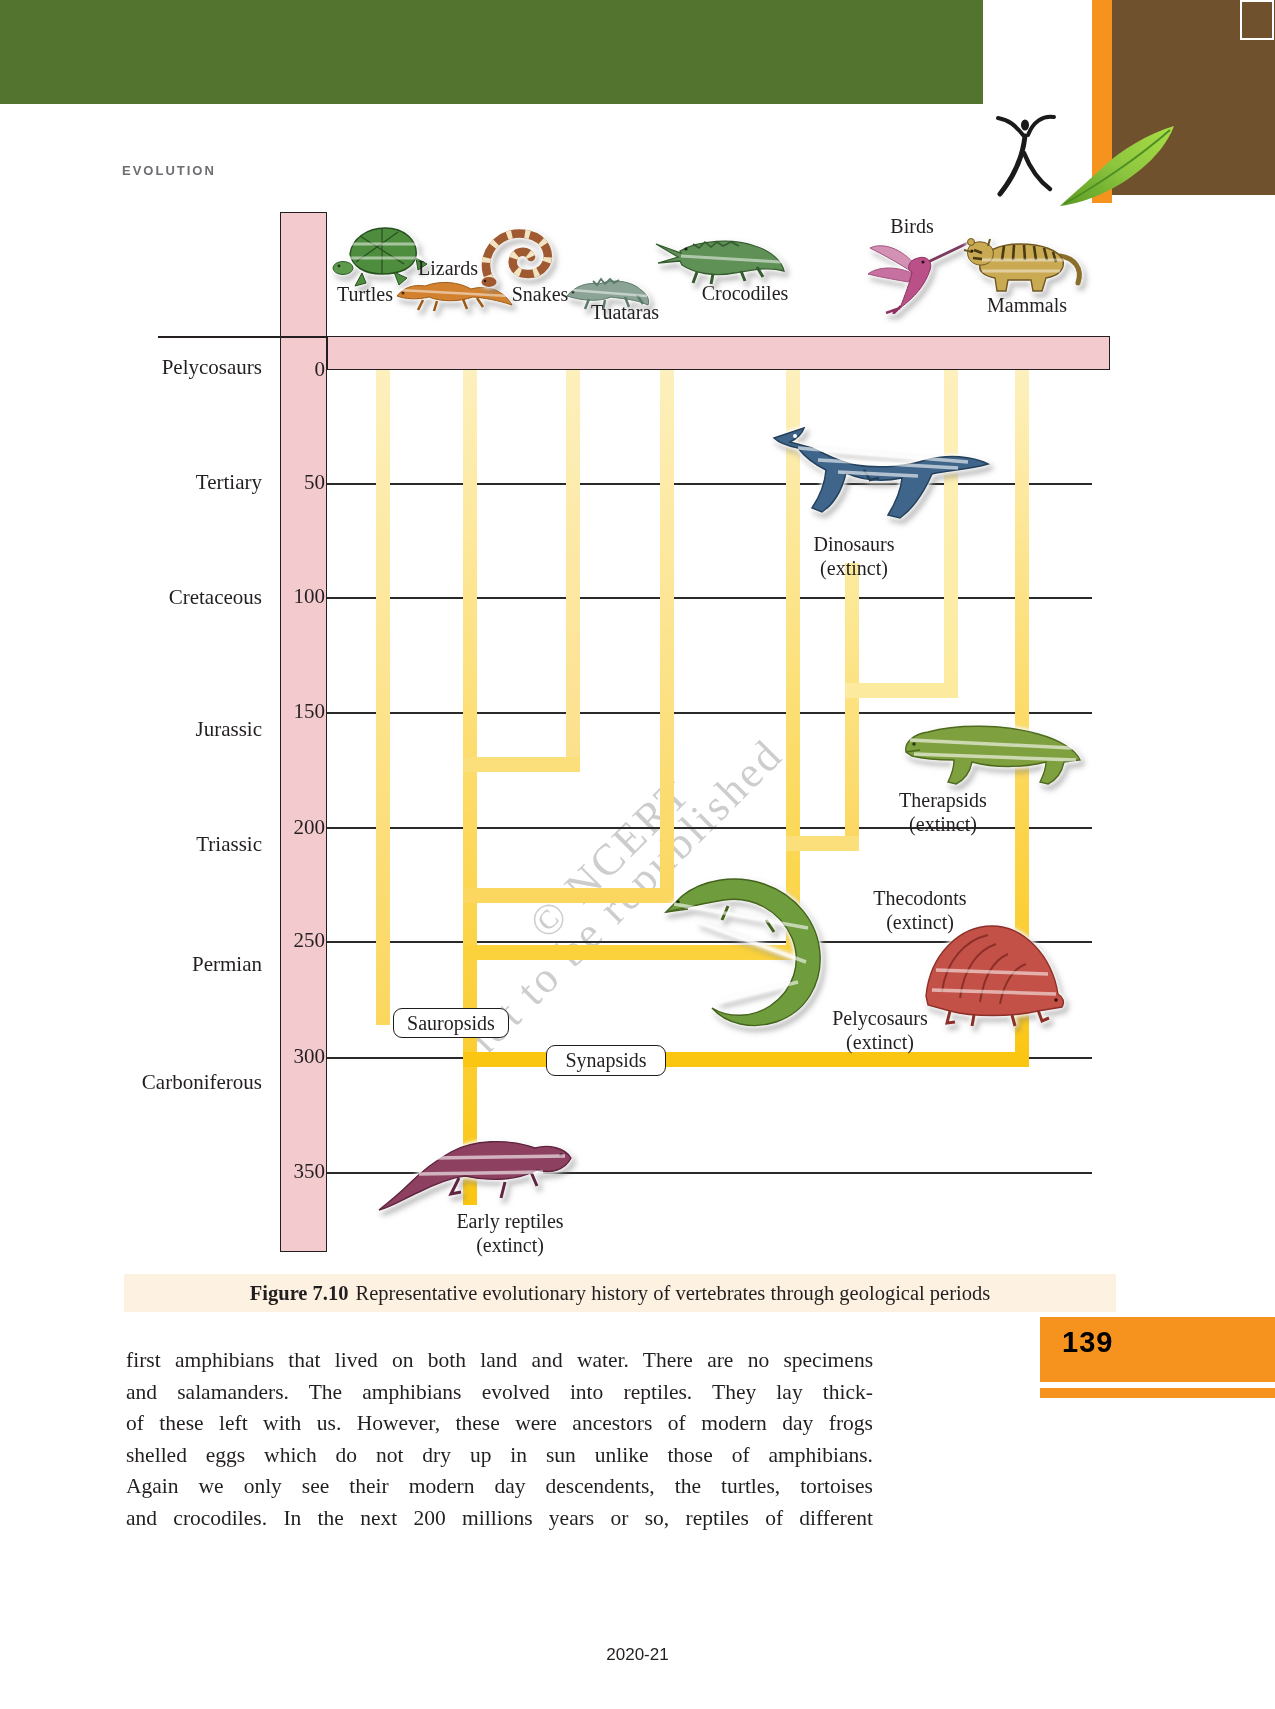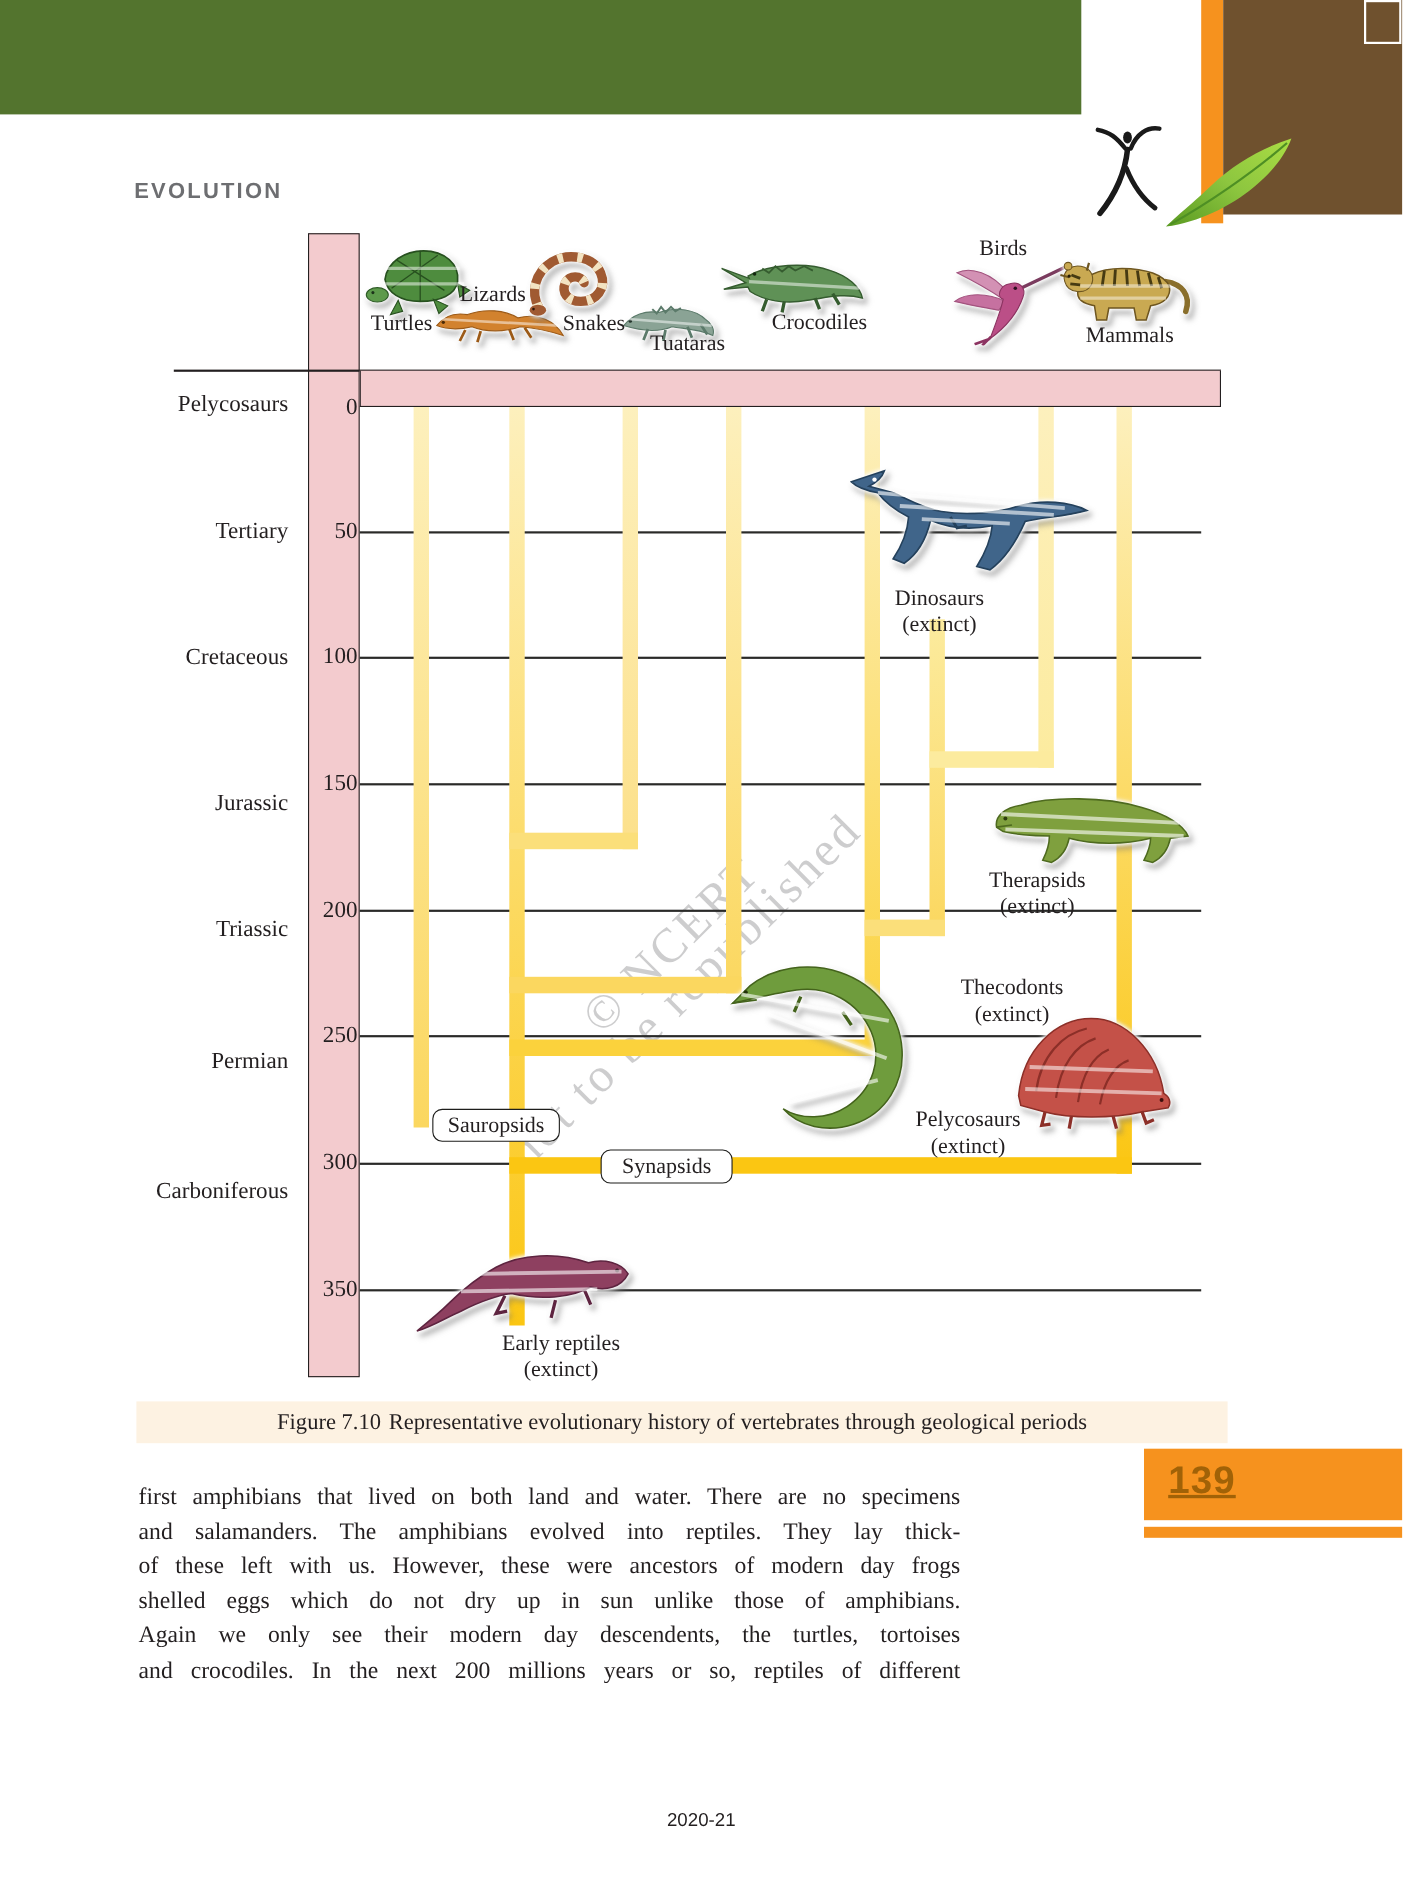--- a/index.html
+++ b/index.html
@@ -4,21 +4,21 @@
 <style>
   html,body{margin:0;padding:0;background:#ffffff;}
   .page{position:relative;width:1275px;height:1709px;background:#fff;overflow:hidden;
         font-family:"Liberation Serif",serif;color:#231f20;}
   .abs{position:absolute;}
   
   .green-band{left:0;top:0;width:983px;height:104px;background:#53742e;}
   .orange-stripe{left:1092px;top:0;width:20px;height:203px;background:#f6921e;}
   .brown-panel{left:1112px;top:0;width:163px;height:195px;background:#6f512e;}
   .corner-box{left:1240px;top:0;width:30px;height:36px;border:2px solid #fff;background:transparent;}
-  .section-label{left:122px;top:163px;font-family:"Liberation Sans",sans-serif;font-size:20px;
+  .section-label{left:122px;top:163px;font-family:"Liberation Sans",sans-serif;font-size:13px;
                  font-weight:bold;letter-spacing:2px;color:#6d6e71;}
   
   .pink-col{left:280px;top:212px;width:47px;height:1040px;background:#f3cbce;border:1.4px solid #231f20;box-sizing:border-box;}
   .top-rule{left:158px;top:336px;width:952px;height:2px;background:#231f20;}
   .pink-band{left:327px;top:337px;width:783px;height:33px;background:#f3cbce;
              border:1.6px solid #231f20;border-top:none;box-sizing:border-box;}
   .gridline{height:2px;background:#2a2a28;left:327px;width:765px;}
   .tick{width:70px;text-align:right;font-size:21px;}
   .period{width:200px;text-align:right;font-size:21px;}
   .seg{position:absolute;}
@@ -31,21 +31,21 @@
   .animal{position:absolute;z-index:5;
       filter:drop-shadow(0 0 2px #fff) drop-shadow(0 0 2px #fff) drop-shadow(3px 4px 2px rgba(110,110,110,.45));}
   .lbl{z-index:7;}
   
   .caption-band{left:124px;top:1274px;width:992px;height:38px;background:#fdf2e2;
                 display:flex;align-items:center;justify-content:center;font-size:20.5px;}
   .body-text{left:126px;top:1345px;width:747px;font-size:21.5px;line-height:31.5px;}
   .body-text div{text-align:justify;text-align-last:justify;height:31.5px;}
   .pagenum-box{left:1040px;top:1317px;width:235px;height:65px;background:#f6921e;}
   .pagenum{left:1062px;top:1326px;font-family:"Liberation Sans",sans-serif;font-weight:bold;
-           font-size:35px;color:#a16207;letter-spacing:1px;text-decoration:underline;}
+           font-size:29px;color:#000000;letter-spacing:1px;}
   .pagenum-strip{left:1040px;top:1388px;width:235px;height:10px;background:#f6921e;}
   .footer{left:0;top:1645px;width:1275px;text-align:center;font-family:"Liberation Sans",sans-serif;font-size:17px;}
 </style>
 </head>
 <body>
 
 <div class="page">
 
   <div class="abs green-band"></div>
   <div class="abs orange-stripe"></div>
@@ -205,21 +205,21 @@
     <path d="M196,34 C190,24 174,20 160,24 C132,14 98,16 76,28 C58,38 46,48 34,60 C24,70 14,78 4,86 C18,82 30,74 44,68 C60,60 74,54 90,52 C116,58 144,56 162,46 C176,50 190,46 196,34 Z" fill="#8e4060" stroke="#5e2440" stroke-width="1.4"></path>
     <path d="M84,54 l-8,16 l10,-2 M130,58 l-4,16 M156,48 l6,14" stroke="#5e2440" stroke-width="3" fill="none"></path>
     <circle cx="186" cy="31" r="1.8" fill="#2c0818"></circle>
     <g stroke="#fff" stroke-width="3.5" opacity="0.6">
         <line x1="60" y1="34" x2="190" y2="32"></line>
         <line x1="44" y1="50" x2="168" y2="48"></line>
       </g>
   </svg>
 
   <div class="abs caption-band">
-    <span style="font-weight:normal;">Figure 7.10</span>
+    <span style="font-weight:bold;">Figure 7.10</span>
     <span style="margin-left:7px;">Representative evolutionary history of vertebrates through geological periods</span>
   </div>
 
   <div class="abs body-text">
     <div>first amphibians that lived on both land and water. There are no specimens</div>
     <div>and salamanders. The amphibians evolved into reptiles. They lay thick-</div>
     <div>of these left with us. However, these were ancestors of modern day frogs</div>
     <div>shelled eggs which do not dry up in sun unlike those of amphibians.</div>
     <div>Again we only see their modern day descendents, the turtles, tortoises</div>
     <div>and crocodiles. In the next 200 millions years or so, reptiles of different</div>

